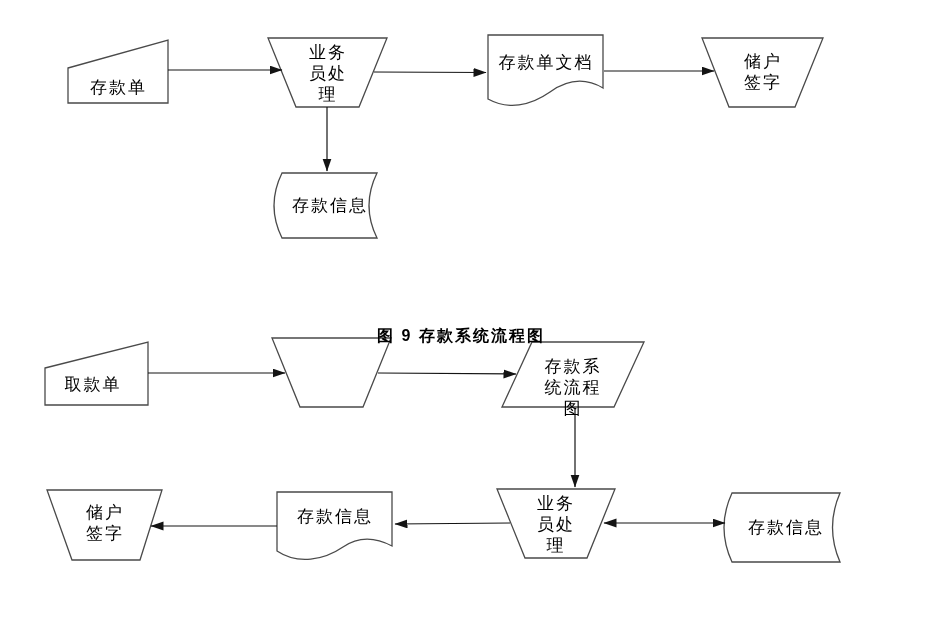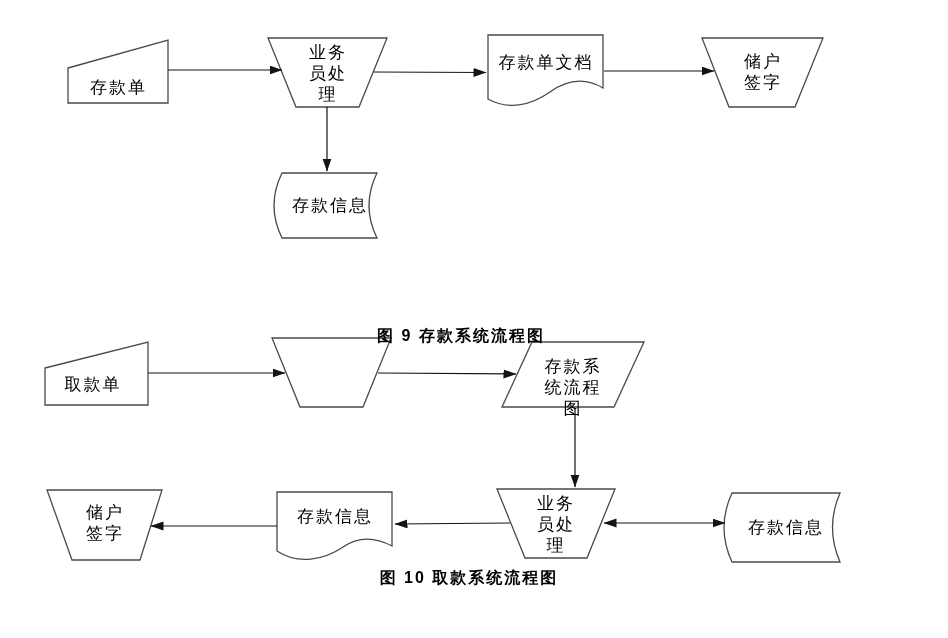--- a/index.html
+++ b/index.html
@@ -64,15 +64,14 @@
   <div class="lbl" style="left:742px;top:51px;width:42px;">储户签字</div>
   <div class="lbl" style="left:280px;top:195px;width:100px;">存款信息</div>
   <div class="caption" style="left:300px;top:282px;width:322px;margin-top:44px;">图 9 存款系统流程图</div>
 
   <div class="lbl" style="left:46px;top:374px;width:94px;">取款单</div>
   <div class="lbl" style="left:543px;top:356px;width:60px;">存款系统流程图</div>
   <div class="lbl" style="left:535px;top:493px;width:42px;">业务员处理</div>
   <div class="lbl" style="left:281px;top:506px;width:108px;">存款信息</div>
   <div class="lbl" style="left:84px;top:502px;width:42px;">储户签字</div>
   <div class="lbl" style="left:736px;top:517px;width:100px;">存款信息</div>
-  <div class="caption" style="left:308px;top:568px;width:322px;">图 10 取款系统流程图</div>
 
 </div>
 
 </body></html>

